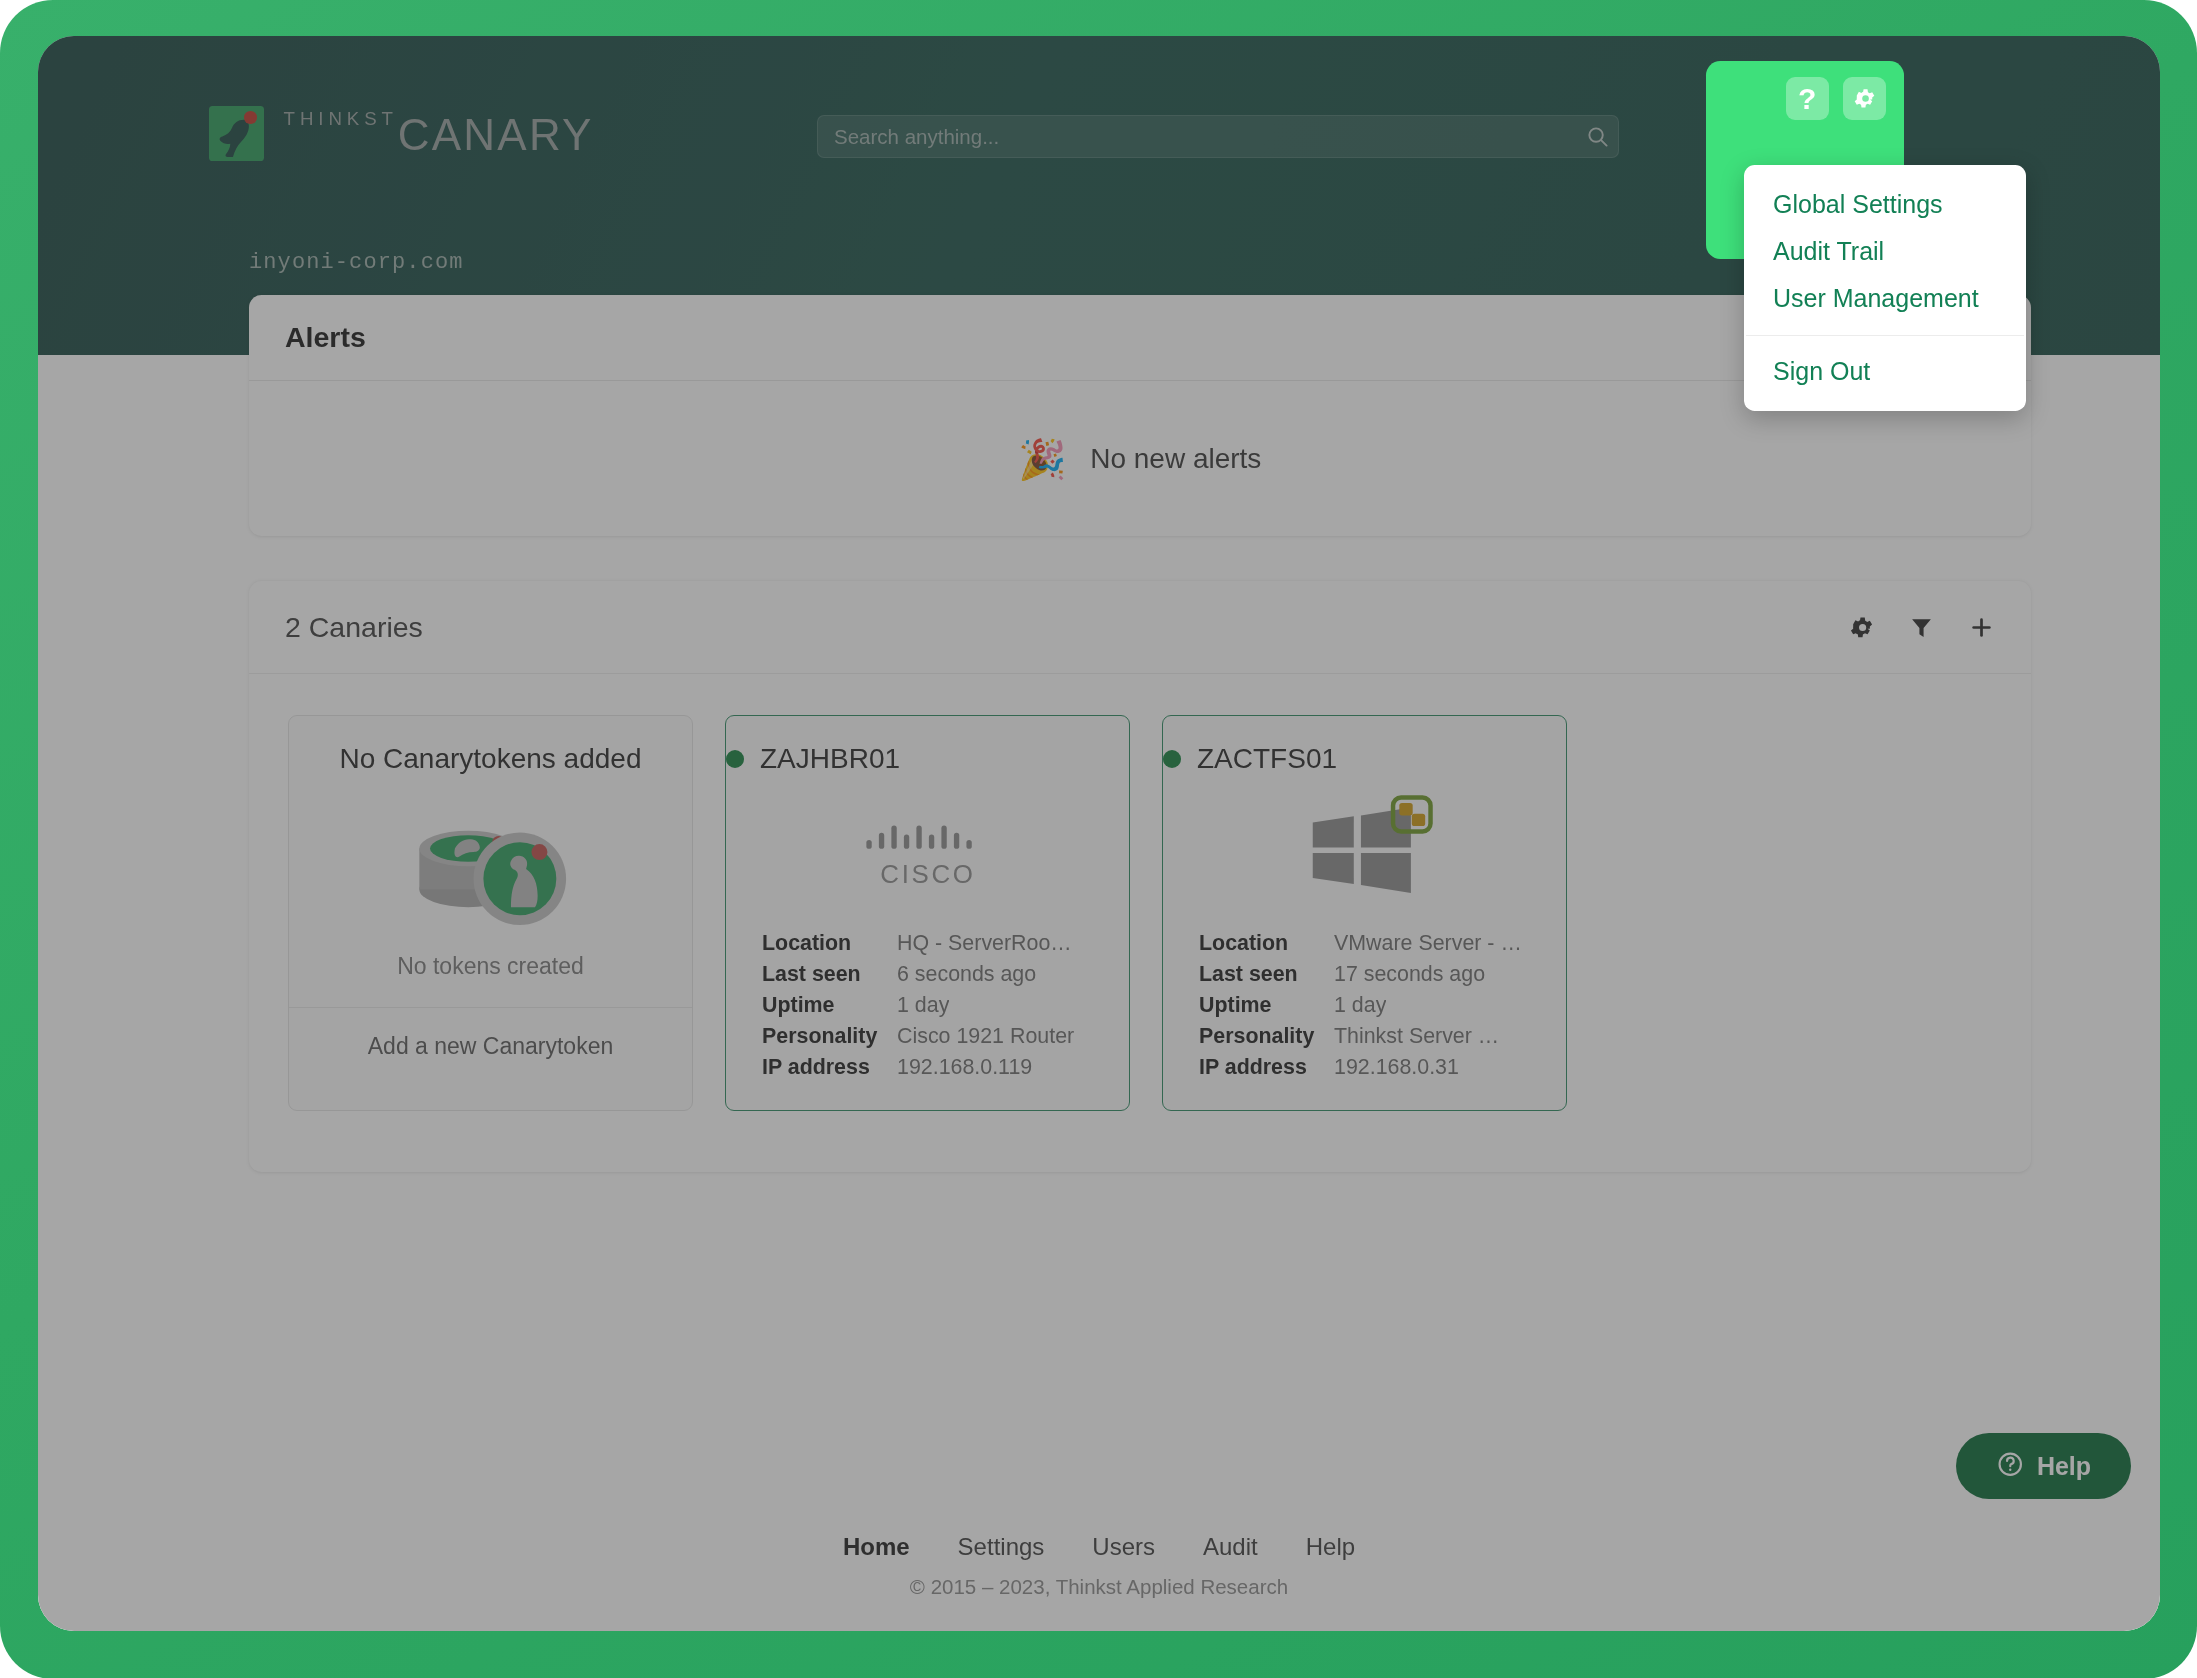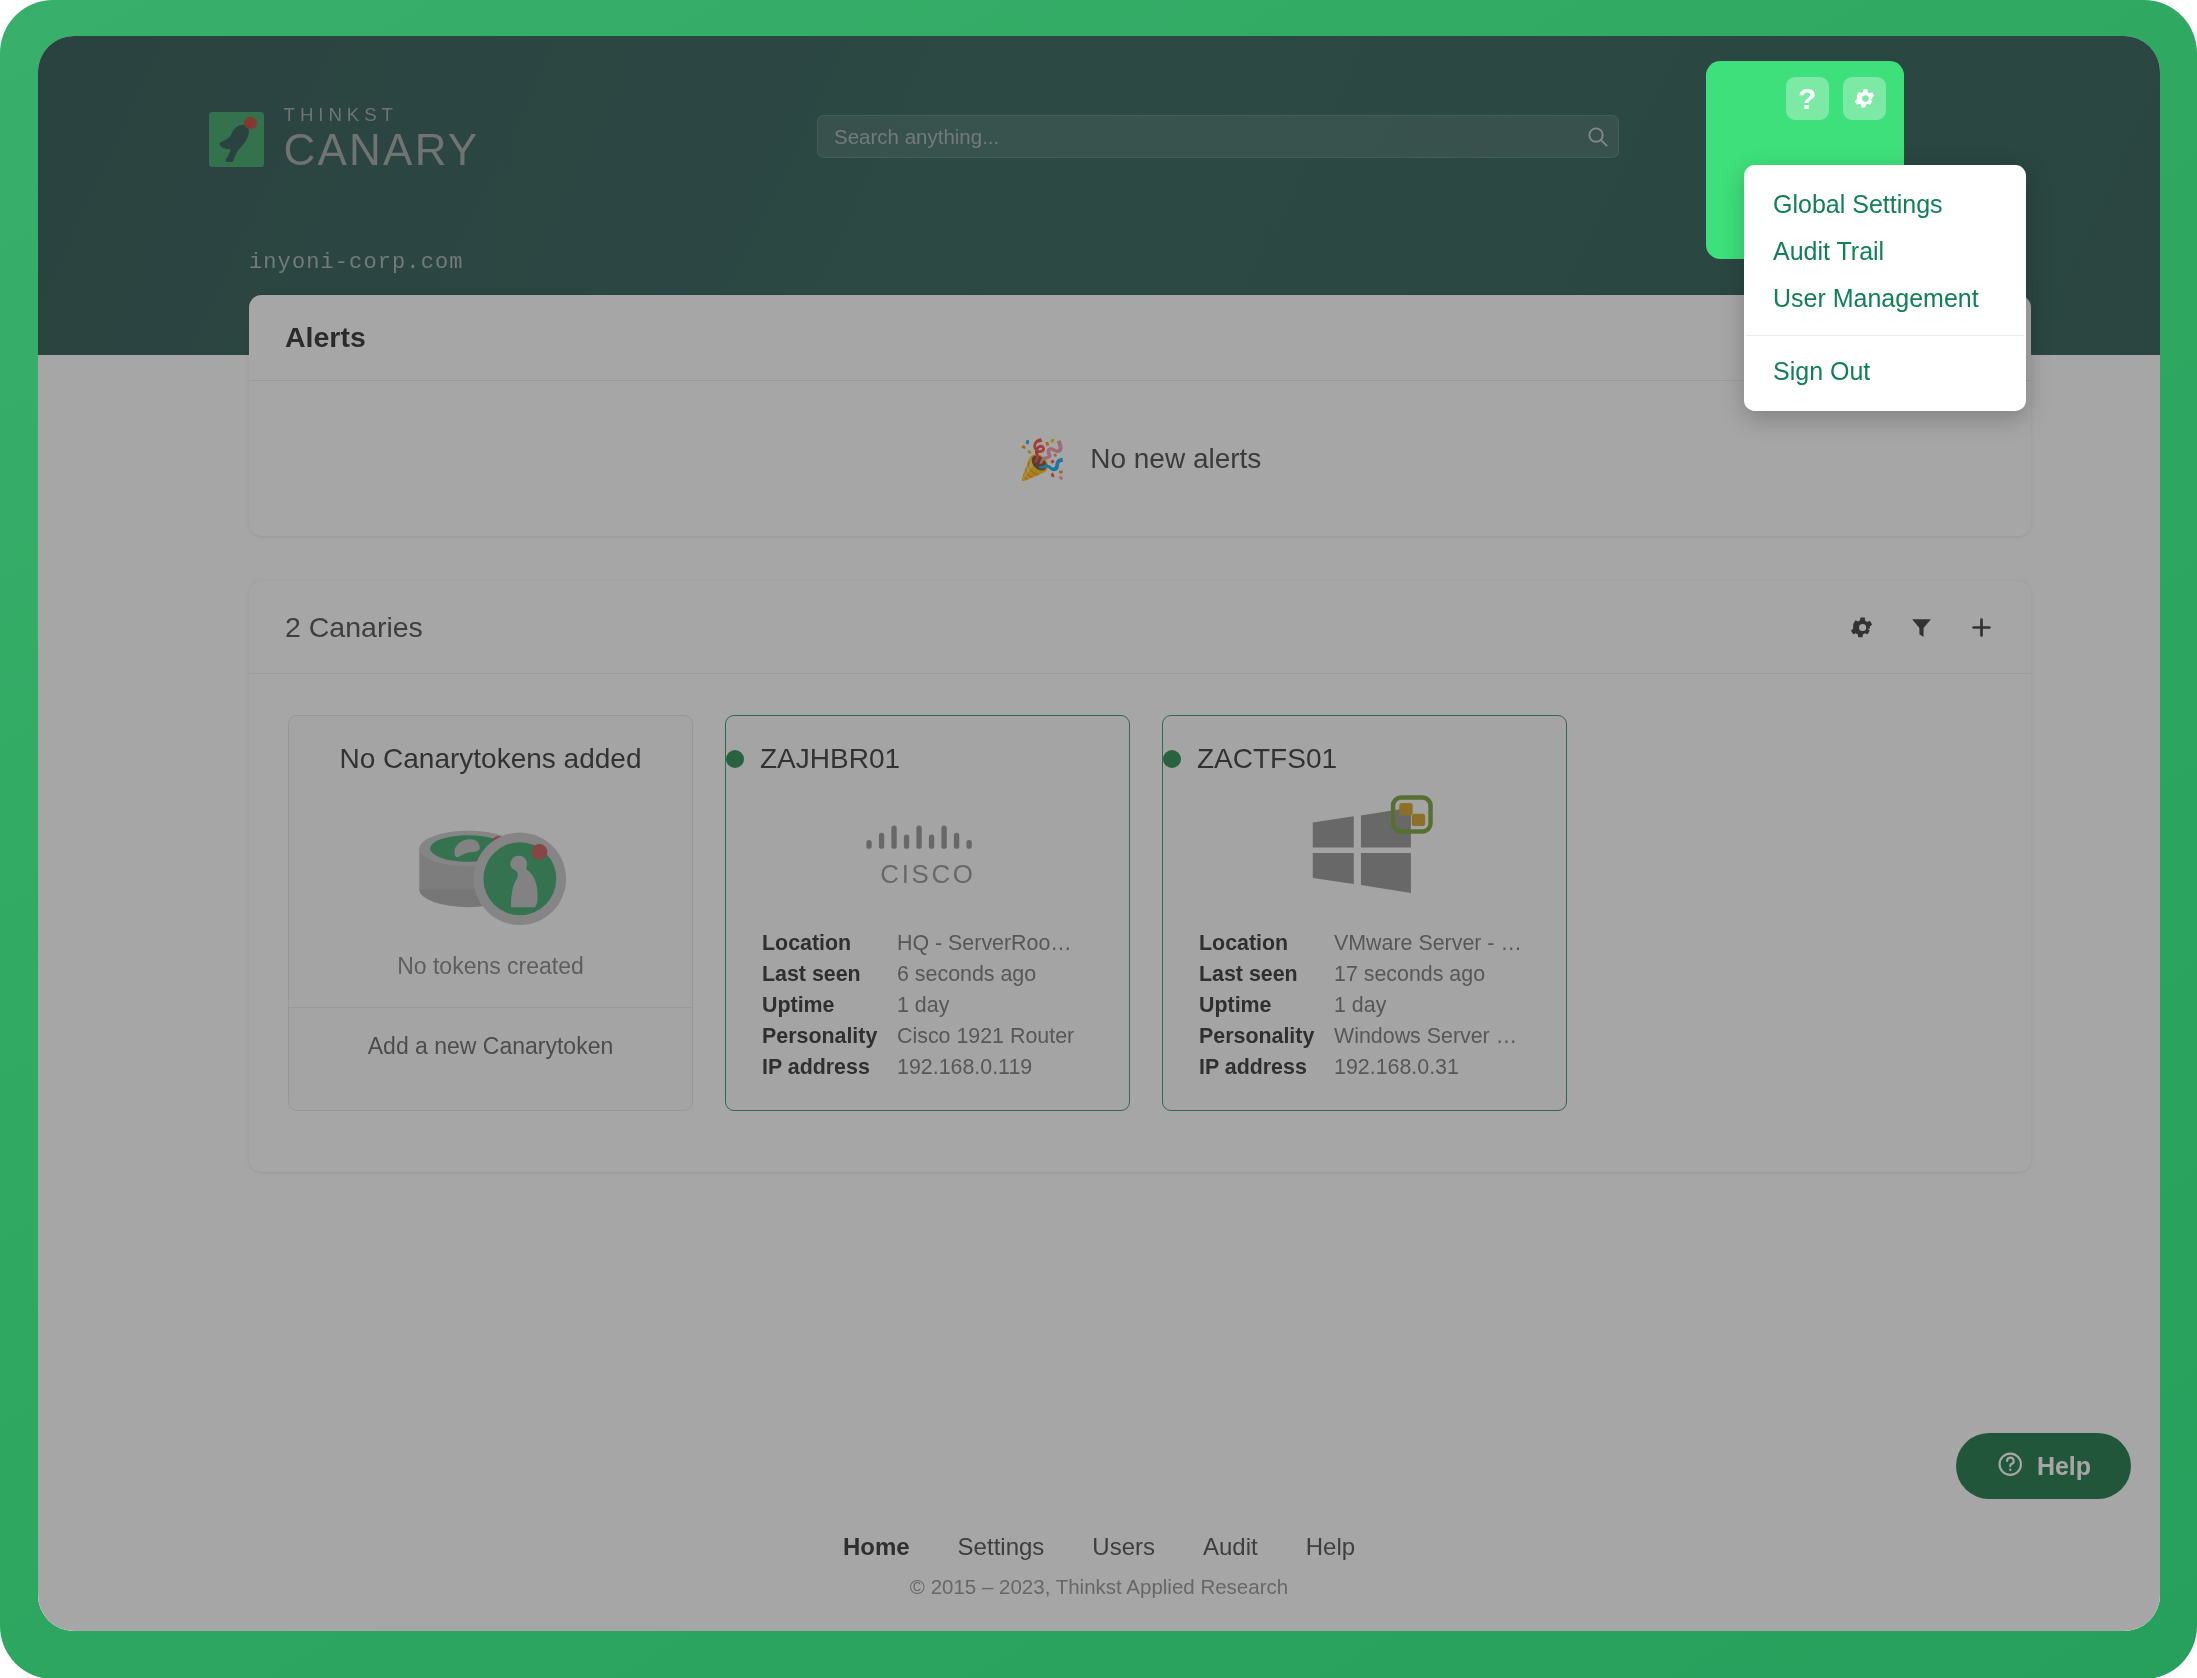--- a/index.html
+++ b/index.html
@@ -55,21 +55,21 @@
   }
   .logo-mark .bird {
     position: absolute; left: 8px; top: 10.7px;
     width: 39px; height: 41px;
   }
   .logo-mark .dot {
     position: absolute; right: 7.1px; top: 5.3px;
     width: 12.5px; height: 12.5px; border-radius: 50%;
     background: #c0392b;
   }
-  .logo-text { display: flex; flex-direction: column; line-height: 1; }
+  .logo-text { display: flex; flex-direction: row; line-height: 1; text-align: right; }
   .logo-thinkst {
     font-size: 18.7px; letter-spacing: 4.9px; color: #9aa3a1; font-weight: 400;
   }
   .logo-canary {
     font-size: 44px; letter-spacing: 2.2px; color: #9aa3a1; font-weight: 400;
     margin-top: 3.6px;
   }
 
   
   #search-box {
@@ -401,21 +401,21 @@
             <div class="kv-row">
               <span class="kv-key">Last seen</span>
               <span class="kv-val">17 seconds ago</span>
             </div>
             <div class="kv-row">
               <span class="kv-key">Uptime</span>
               <span class="kv-val">1 day</span>
             </div>
             <div class="kv-row">
               <span class="kv-key">Personality</span>
-              <span class="kv-val">Windows Server …</span>
+              <span class="kv-val">Thinkst Server …</span>
             </div>
             <div class="kv-row">
               <span class="kv-key">IP address</span>
               <span class="kv-val">192.168.0.31</span>
             </div>
           </div>
         </div>
 
       </div>
     </div>

